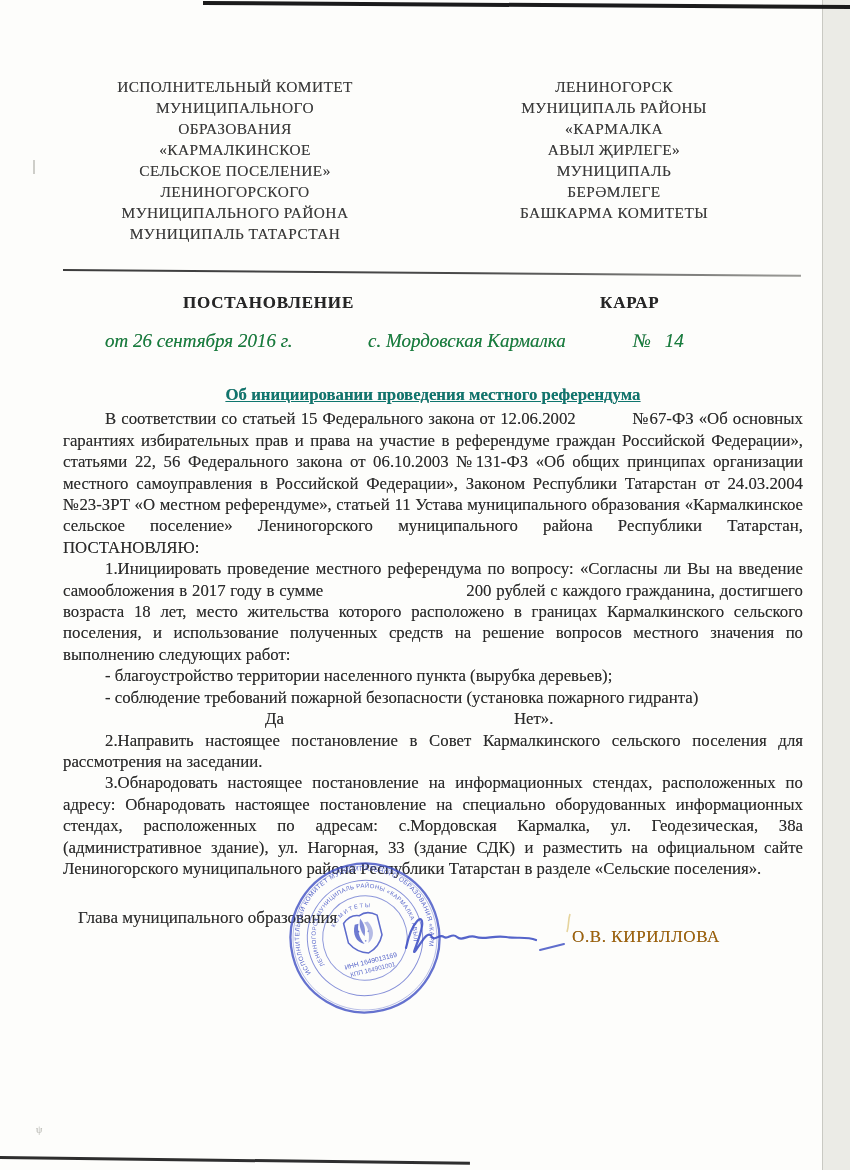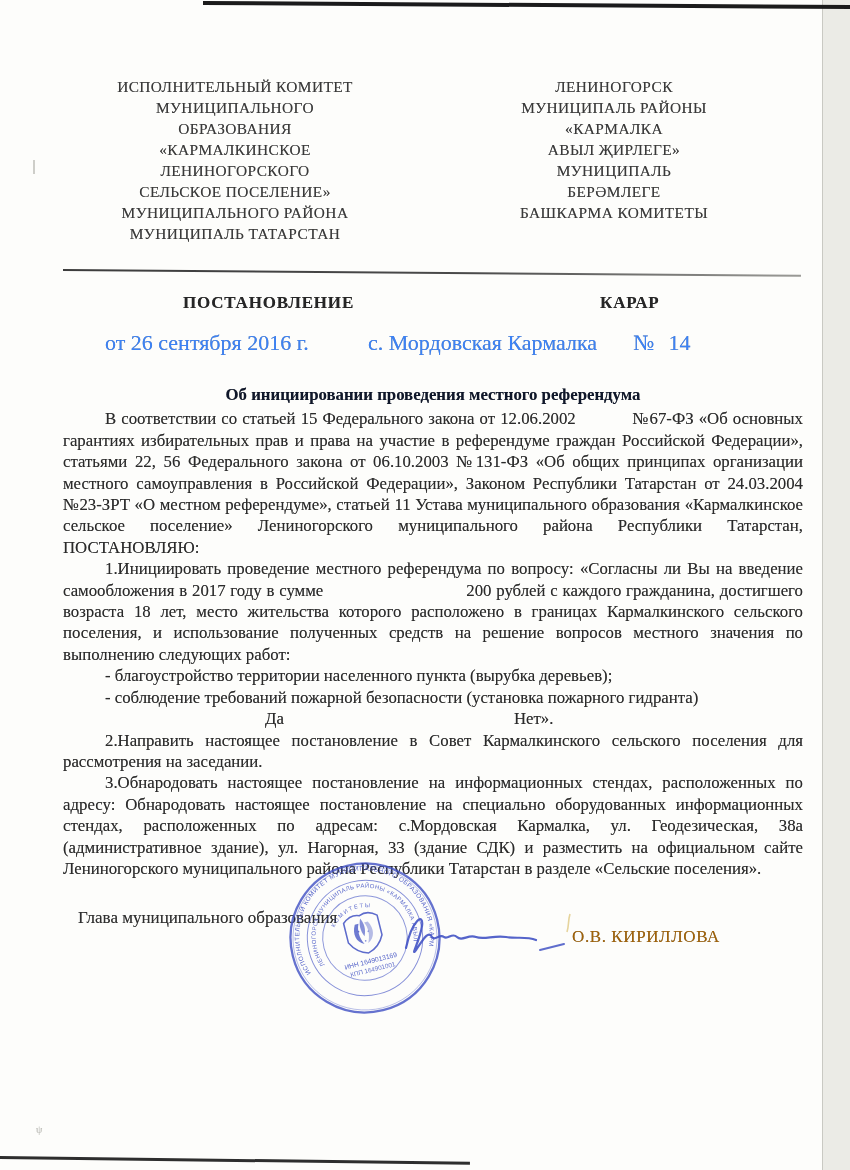--- a/index.html
+++ b/index.html
@@ -27,30 +27,30 @@
   .hdr-right{left:468px;}
   
   .rule{position:absolute; left:63px; top:269px; width:738px; height:2px;
     background:linear-gradient(to right,#3c3c3c 0%,#4a4a4a 55%,#9a9a96 100%);
     transform:rotate(0.45deg); transform-origin:left top;}
   
   .doctype{position:absolute; top:293px; font-size:17px; font-weight:bold;
     letter-spacing:.8px; color:#262626; text-shadow:0 0 .5px rgba(40,40,40,.55);}
   .doctype-ru{left:183px;}
   .doctype-tt{left:600px;}
-  .meta{position:absolute; top:330px; font-size:22px; color:#3b82f6;
-    text-shadow:0 0 .4px rgba(40,40,40,.5);}
+  .meta{position:absolute; top:330px; font-size:19px; color:#15803d;
+    text-shadow:0 0 .4px rgba(40,40,40,.5);font-style:italic;}
   .meta-date{left:105px;}
   .meta-place{left:368px;}
   .meta-num{left:633px; word-spacing:9px;}
   
   .body{position:absolute; left:63px; top:384px; width:740px;
     font-size:16.8px; line-height:21.4px; color:#2b2b2b;
     text-shadow:0 0 .45px rgba(43,43,43,.5);}
-  .title{text-align:center; font-weight:bold; margin:0 0 3px 0; color:#0f172a;}
+  .title{text-align:center; font-weight:bold; margin:0 0 3px 0; color:#0f766e;text-decoration:underline;}
   .para{text-align:justify; text-indent:42px; margin:0;}
   .gap-a{display:inline-block; width:56px;}
   .gap-b{display:inline-block; width:143px;}
   .bullet{margin:0; padding-left:42px; text-align:left;}
   .yesno{margin:0;}
   .yes{display:inline-block; margin-left:202px;}
   .no{display:inline-block; margin-left:230px;}
   
   .sig-block{position:absolute; left:78px; top:906px; font-size:17px;
     line-height:23.5px; color:#2f2f2f; text-shadow:0 0 .45px rgba(47,47,47,.5);}
@@ -69,22 +69,22 @@
   <div class="top-line"></div>
   <div class="bottom-line"></div>
   <div class="mark-a"></div>
   <div class="mark-b">ψ</div>
 
   <div class="hdr hdr-left">
     <div>ИСПОЛНИТЕЛЬНЫЙ КОМИТЕТ</div>
     <div>МУНИЦИПАЛЬНОГО</div>
     <div>ОБРАЗОВАНИЯ</div>
     <div>«КАРМАЛКИНСКОЕ</div>
+    <div>СЕЛЬСКОЕ ПОСЕЛЕНИЕ»</div>
     <div>ЛЕНИНОГОРСКОГО</div>
-    <div>СЕЛЬСКОЕ ПОСЕЛЕНИЕ»</div>
     <div>МУНИЦИПАЛЬНОГО РАЙОНА</div>
     <div>МУНИЦИПАЛЬ ТАТАРСТАН</div>
   </div>
   <div class="hdr hdr-right">
     <div>ЛЕНИНОГОРСК</div>
     <div>МУНИЦИПАЛЬ РАЙОНЫ</div>
     <div>«КАРМАЛКА</div>
     <div>АВЫЛ ҖИРЛЕГЕ»</div>
     <div>МУНИЦИПАЛЬ</div>
     <div>БЕРӘМЛЕГЕ</div>

